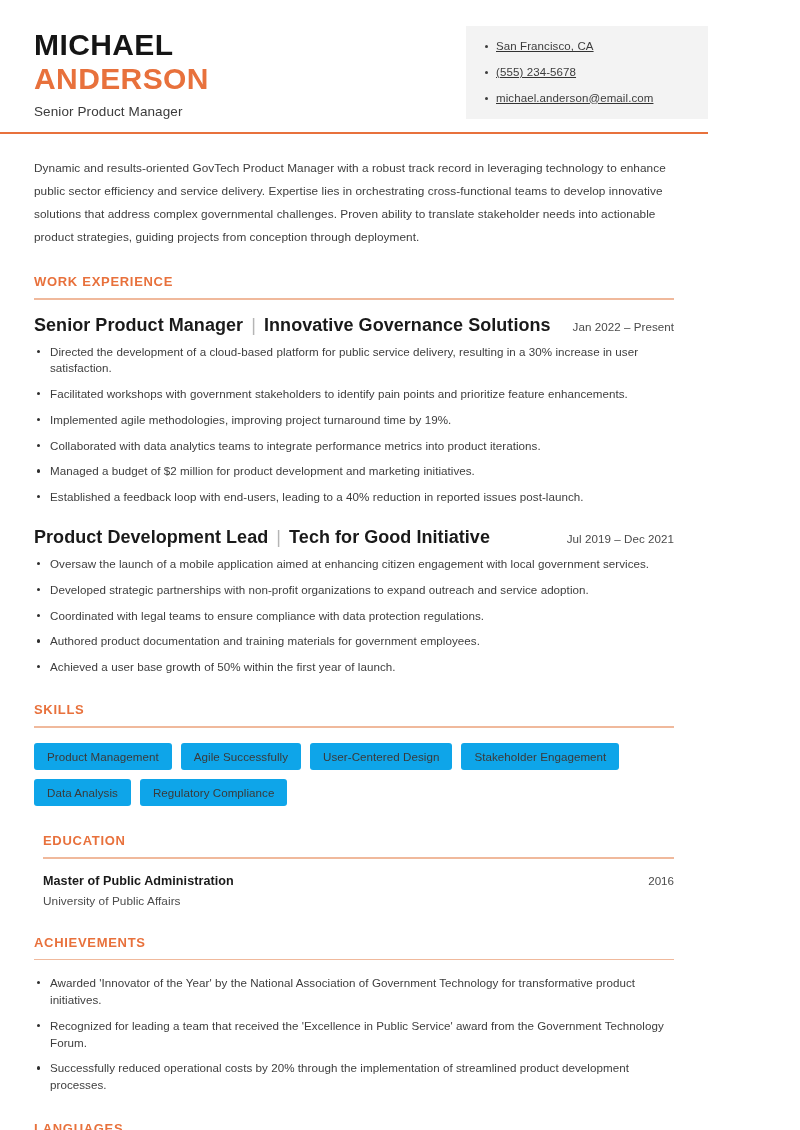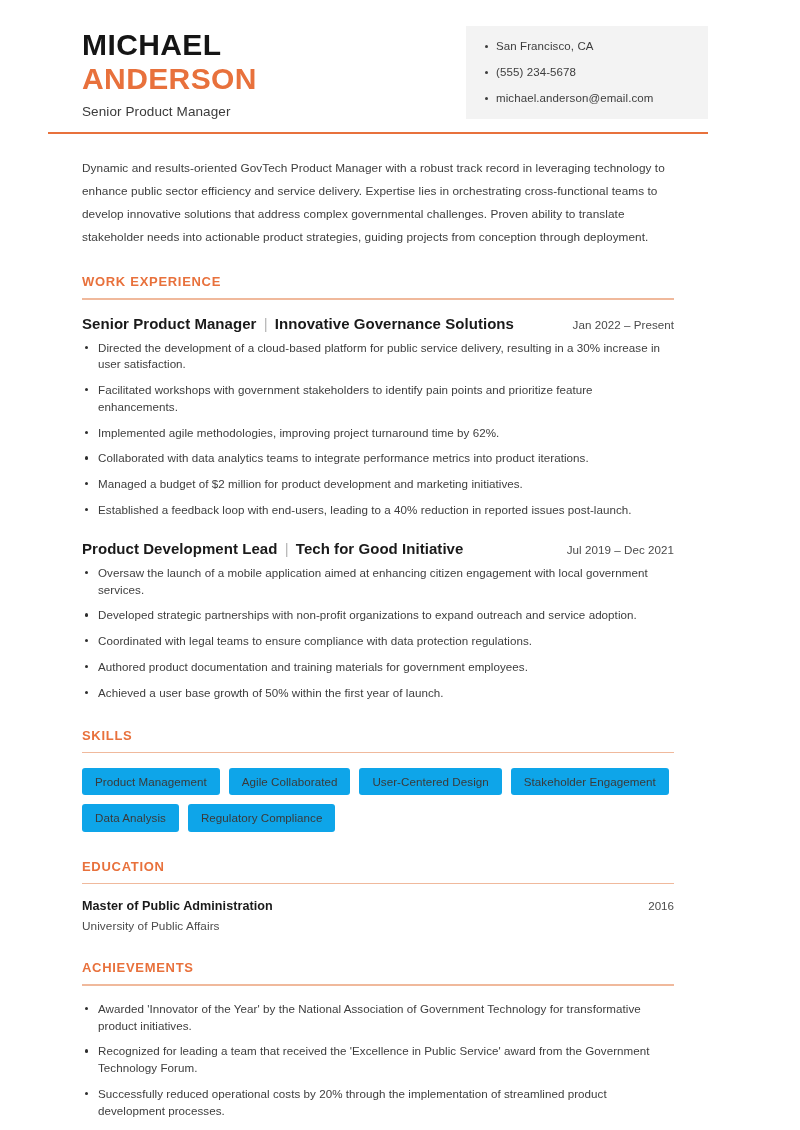--- a/index.html
+++ b/index.html
@@ -15,21 +15,20 @@
     color: #333333;
     -webkit-font-smoothing: antialiased;
   }
 
   .page {
     position: relative;
     width: 708px;
     height: 1130px;
     background: #ffffff;
     overflow: hidden;
-    padding-left: 48px;
   }
 
   
   .header {
     position: relative;
     display: flex;
     align-items: flex-start;
     justify-content: space-between;
     padding: 26px 0 0 0;
     height: 130px;
@@ -63,20 +62,21 @@
     color: #3b3b3b;
     letter-spacing: 0.1px;
   }
 
   .contact-box {
     width: 242px;
     margin-right: 0;
     background: #f3f3f3;
     padding: 14px 16px 14px 18px;
     min-height: 82px;
+    text-decoration: underline;
   }
 
   .contact-item {
     position: relative;
     font-size: 11.5px;
     color: #3d3d3d;
     padding-left: 12px;
     line-height: 1.2;
     margin-bottom: 12px;
     letter-spacing: 0.1px;
@@ -137,21 +137,21 @@
   .entry:last-child { margin-bottom: 0; }
 
   .entry-head {
     display: flex;
     align-items: baseline;
     justify-content: space-between;
     margin-bottom: 8px;
   }
 
   .entry-title {
-    font-size: 15px;
+    font-size: 18px;
     font-weight: bold;
     color: #1a1a1a;
     letter-spacing: 0.05px;
   }
 
   .entry-sep {
     color: #b5b5b5;
     font-weight: normal;
     padding: 0 3px;
   }
@@ -227,21 +227,21 @@
 
   .edu-school {
     margin-top: 6px;
     font-size: 11.8px;
     color: #4c4c4c;
     letter-spacing: 0.05px;
   }
 
   .sec-achievements { margin-top: 27px; }
   .sec-languages { margin-top: 27px; }
-  .sec-education { margin-top: 27px; }
+  .sec-education { margin-top: 27px; margin-left: 9px; }
   .sec-skills { margin-top: 26px; }
 </style>
 </head>
 <body>
 
 <div class="page">
 
   <div class="header">
     <div class="identity">
       <div class="name-first">MICHAEL</div>
@@ -271,21 +271,21 @@
           <div class="entry-title">
             <span>Senior Product Manager</span>
             <span class="entry-sep">|</span>
             <span>Innovative Governance Solutions</span>
           </div>
           <div class="entry-date">Jan 2022 – Present</div>
         </div>
         <ul class="bullets">
           <li>Directed the development of a cloud-based platform for public service delivery, resulting in a 30% increase in user satisfaction.</li>
           <li>Facilitated workshops with government stakeholders to identify pain points and prioritize feature enhancements.</li>
-          <li>Implemented agile methodologies, improving project turnaround time by 62%.</li>
+          <li>Implemented agile methodologies, improving project turnaround time by 19%.</li>
           <li>Collaborated with data analytics teams to integrate performance metrics into product iterations.</li>
           <li>Managed a budget of $2 million for product development and marketing initiatives.</li>
           <li>Established a feedback loop with end-users, leading to a 40% reduction in reported issues post-launch.</li>
         </ul>
       </div>
 
       <div class="entry" style="margin-top:21px;">
         <div class="entry-head">
           <div class="entry-title">
             <span>Product Development Lead</span>
@@ -302,21 +302,21 @@
           <li>Achieved a user base growth of 50% within the first year of launch.</li>
         </ul>
       </div>
     </div>
 
     <div class="section sec-skills">
       <div class="section-title">SKILLS</div>
       <div class="section-rule"></div>
       <div class="chips">
         <span class="chip">Product Management</span>
-        <span class="chip">Agile Collaborated</span>
+        <span class="chip">Agile Successfully</span>
         <span class="chip">User-Centered Design</span>
         <span class="chip">Stakeholder Engagement</span>
         <span class="chip">Data Analysis</span>
         <span class="chip">Regulatory Compliance</span>
       </div>
     </div>
 
     <div class="section sec-education">
       <div class="section-title">EDUCATION</div>
       <div class="section-rule"></div>

